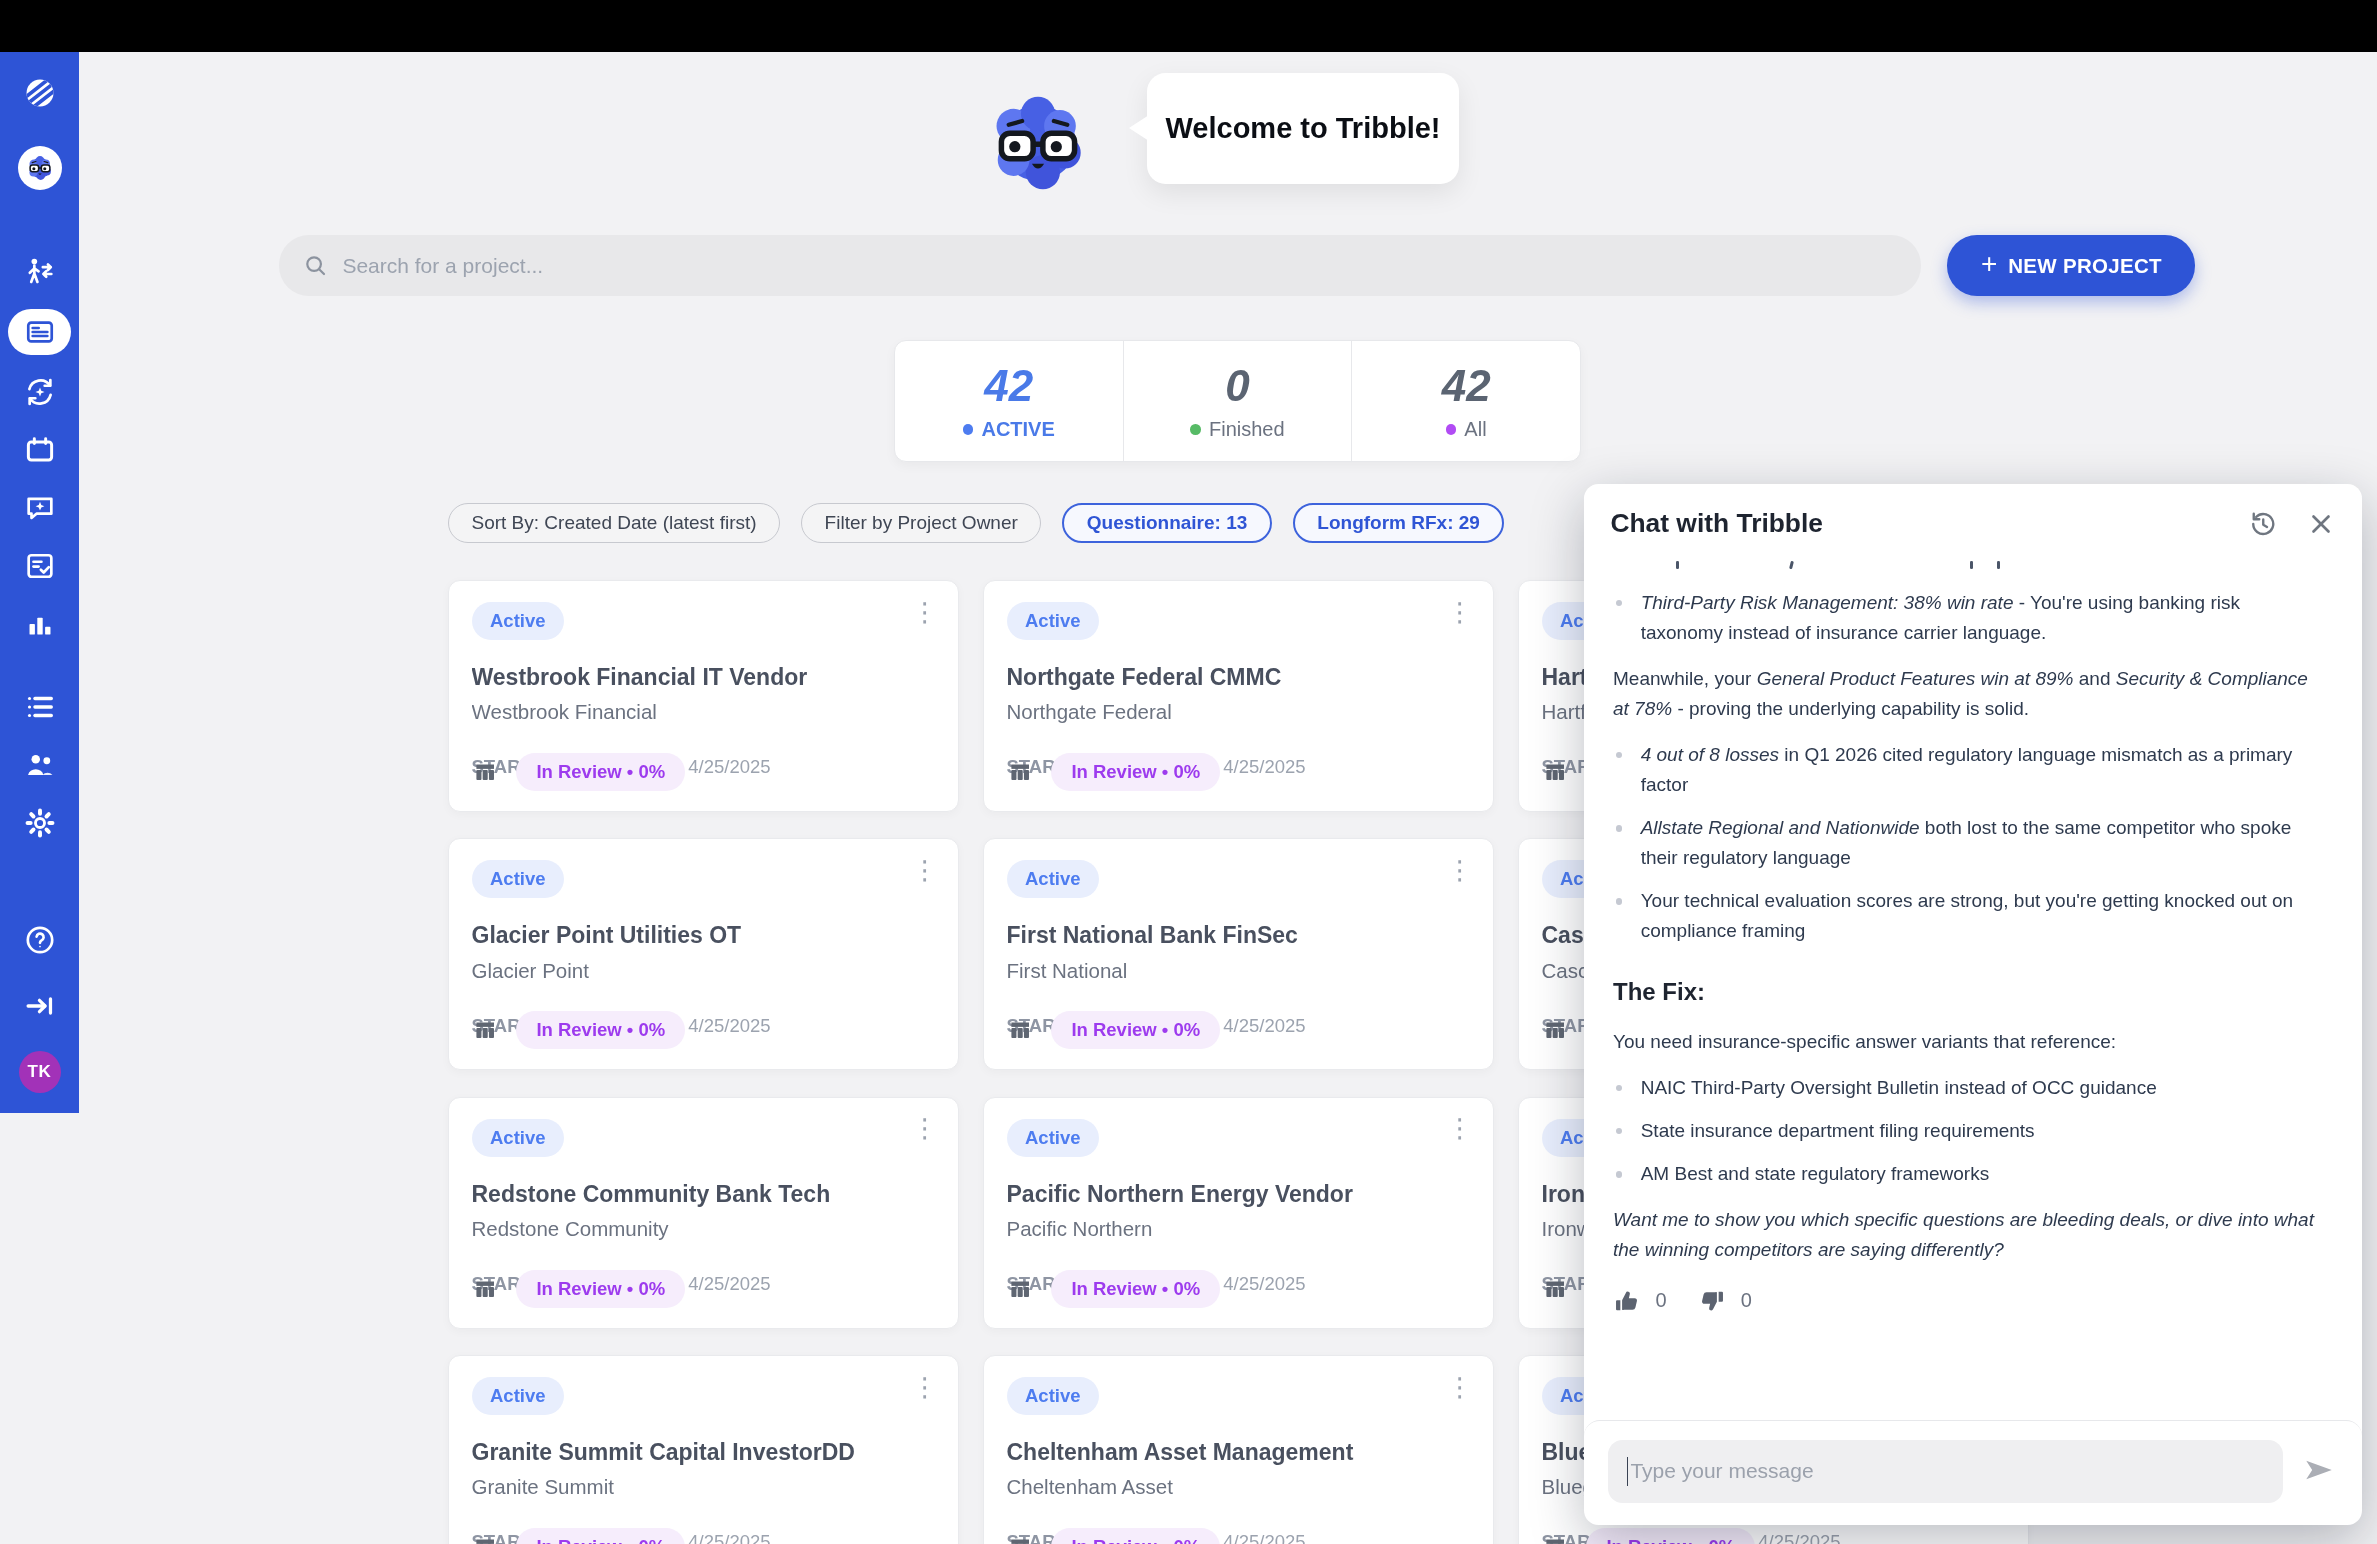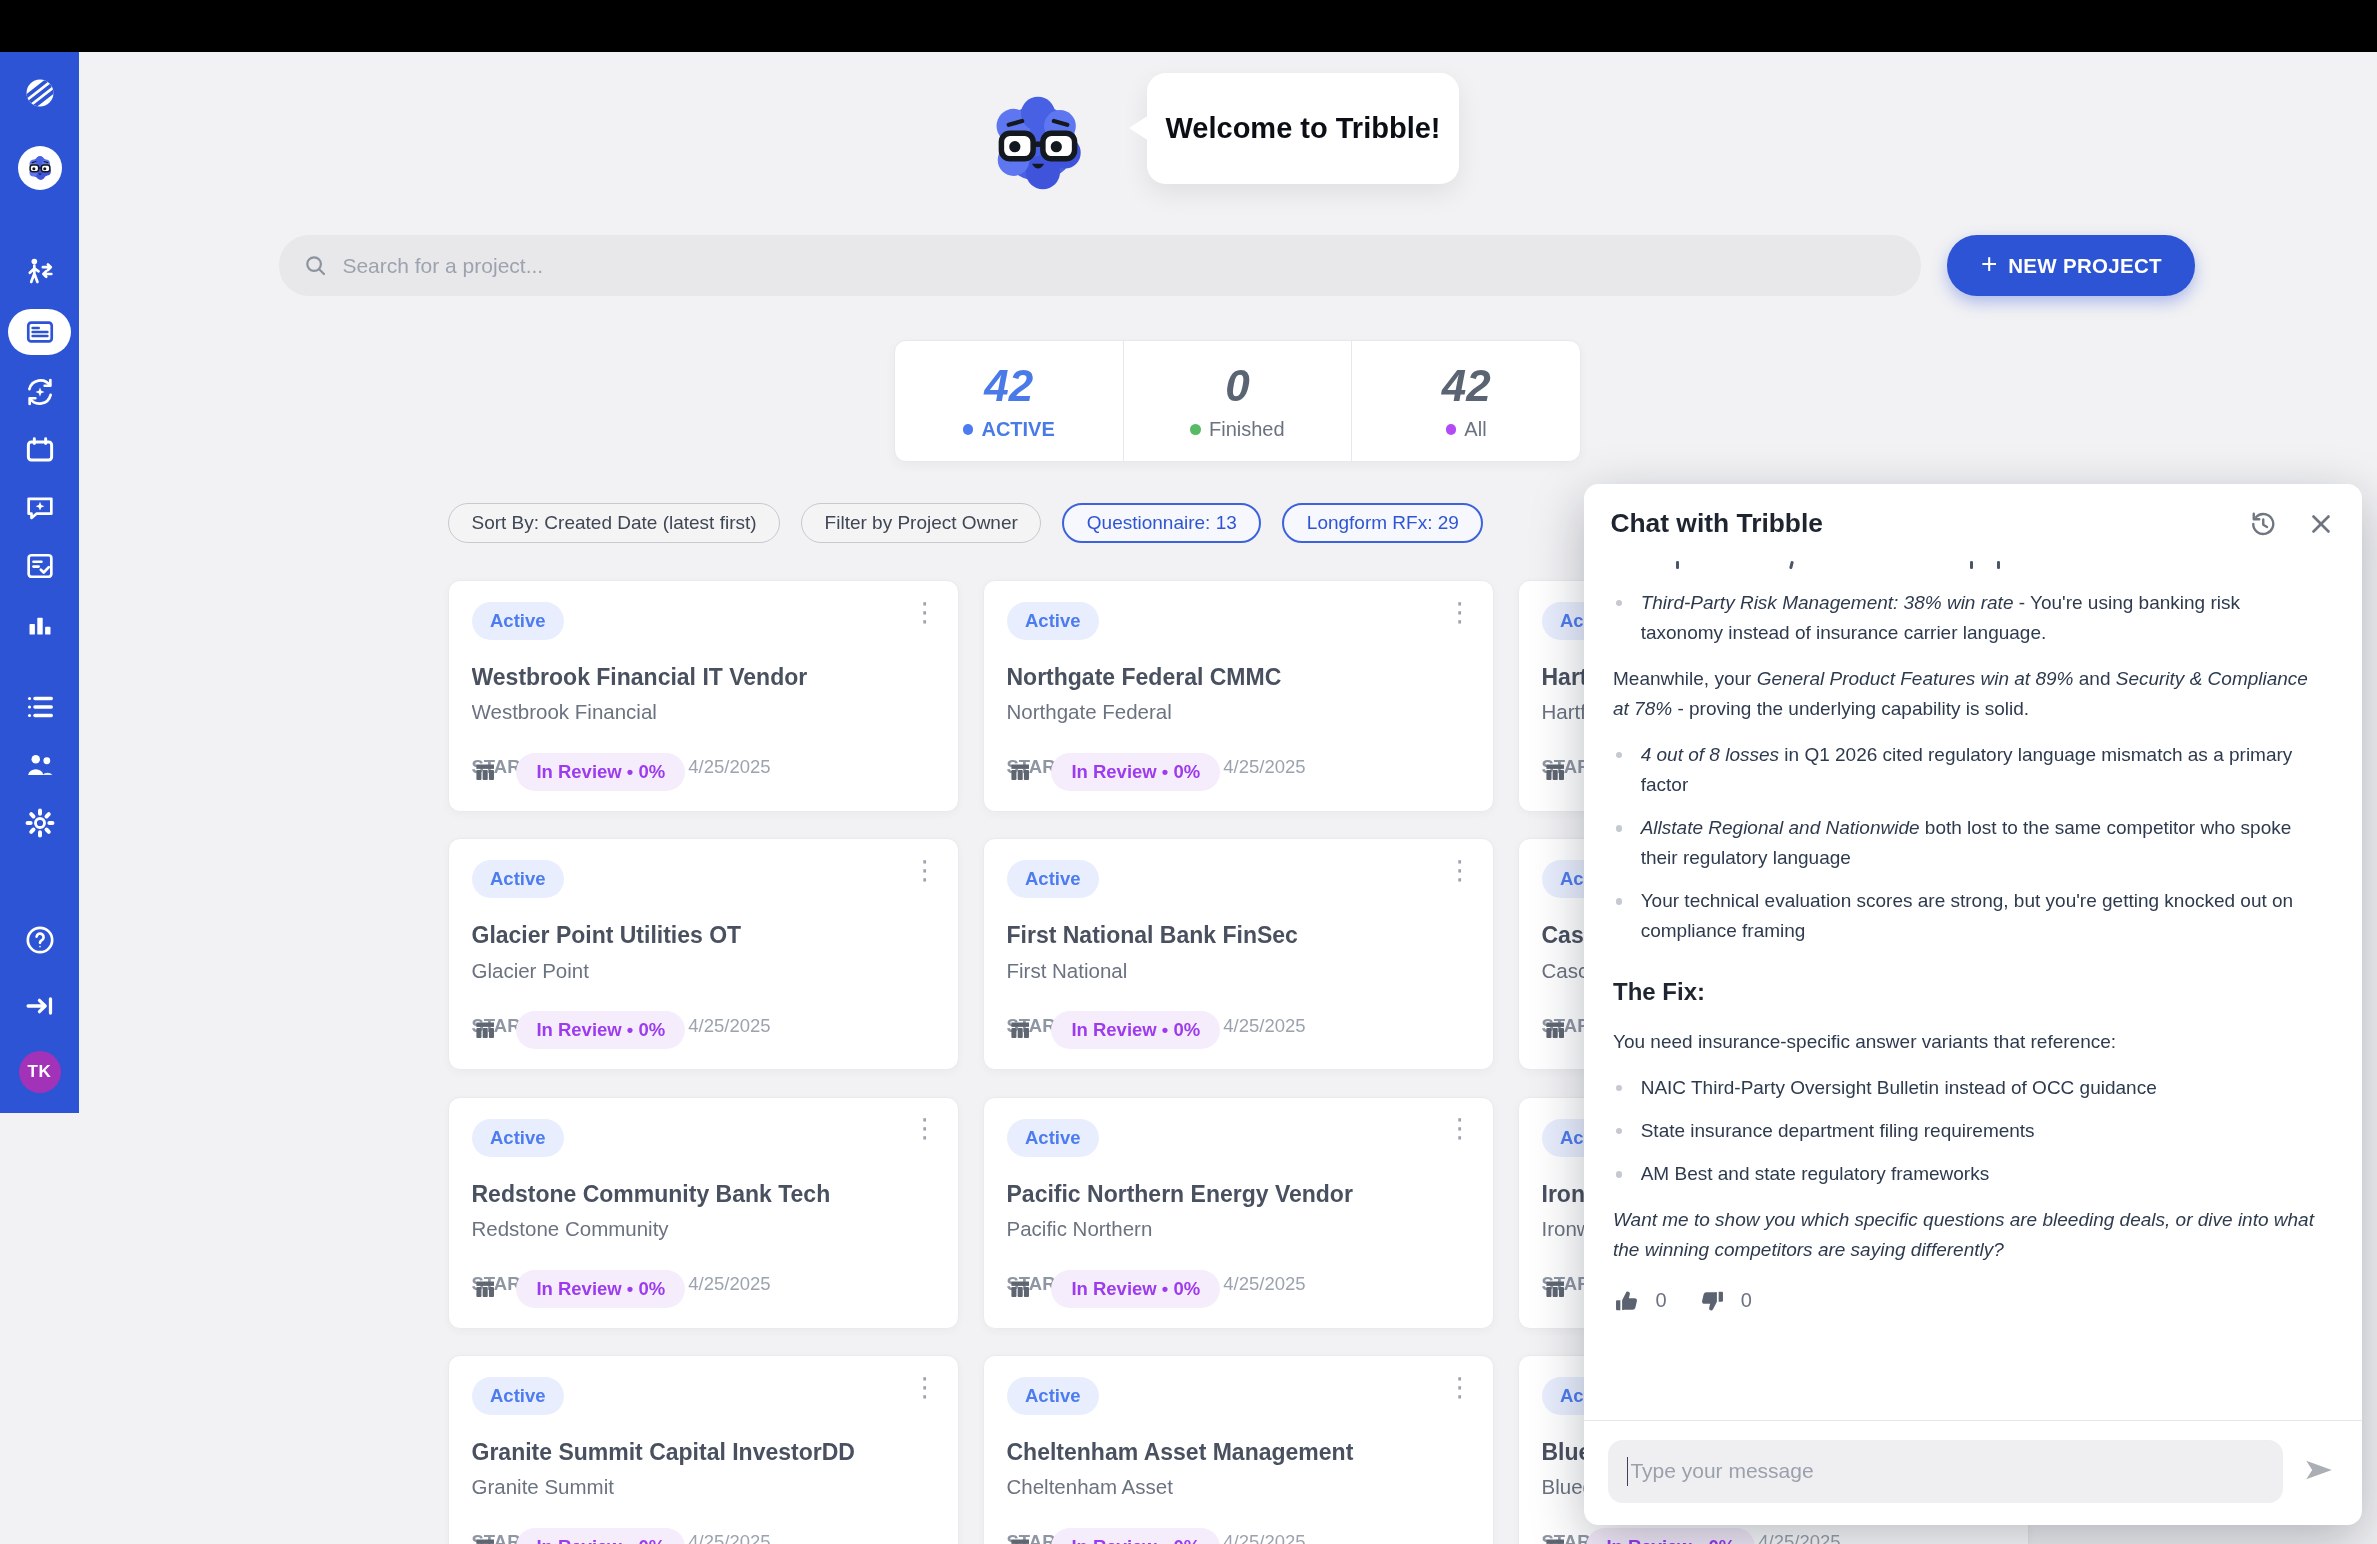--- a/index.html
+++ b/index.html
@@ -54,21 +54,21 @@
   .stat-value.blue { color:#4A7AE8; }
   .stat-label { font-size:20px; color:#6B7280; display:flex; align-items:center; gap:8px; }
   .stat-label.blue { color:#4A7AE8; font-weight:bold; }
   .dot { width:10.6px; height:10.6px; border-radius:50%; display:inline-block; }
 
   
   .chips-row { position:absolute; left:448px; top:503px; display:flex; gap:21px; }
   .chip { height:40px; border-radius:20px; border:1.3px solid #C7C9CF; background:#F4F4F5; color:#3F4654;
     font-size:19px; display:flex; align-items:center; padding:0 22.5px; cursor:pointer; white-space:nowrap;
     font-family:"Liberation Sans", sans-serif; }
-  .chip.blue { border:2px solid #3D63DC; color:#2F55D5; background:#F6F8FE; font-weight:normal; }
+  .chip.blue { border:2px solid #3D63DC; color:#2F55D5; background:#F6F8FE; font-weight:bold; }
 
   
   .grid { position:absolute; left:448px; top:580px; width:1581px; display:grid;
     grid-template-columns:511px 511px 511px; grid-auto-rows:232px; column-gap:24px; row-gap:26.4px; }
   .card { background:#fff; border:1.3px solid #E9EAED; border-radius:12px; padding:21px 22.5px; position:relative;
     box-shadow:0 2.6px 9.2px rgba(0,0,0,.03); }
   .status-pill { display:inline-block; background:#E8EEFD; color:#4D7CF0; font-size:18.5px; font-weight:bold;
     padding:8px 18.5px; border-radius:20px; }
   .kebab { position:absolute; right:20px; top:22.5px; color:#9CA3AF; font-size:26.4px; line-height:.62; letter-spacing:0;
     cursor:pointer; width:26.4px; text-align:center; }
@@ -93,21 +93,21 @@
   .frag { position:absolute; top:2.6px; width:2.6px; height:8px; background:#4A5568; border-radius:1.3px; }
   .cb-para { margin:16px 0; }
   .cb-heading { margin:26.4px 0 12px 0; font-size:24px; font-weight:bold; color:#1E2430; }
   .cb-bullet { display:flex; margin:13.2px 0; }
   .cb-bullet .bdot { flex:0 0 auto; width:6.6px; height:6.6px; border-radius:50%; background:#C5C9D2; margin:12px 18.5px 0 2.6px; }
   .cb-bullet .btxt { flex:1; }
   .cb-italic { font-style:italic; }
   .feedback-row { display:flex; align-items:center; gap:14.5px; padding:4px 0 16px 0; }
   .feedback-row svg { width:28px; height:28px; color:#5C6370; cursor:pointer; }
   .fb-count { font-size:20px; color:#6B7280; margin-right:17px; }
-  .chat-input-bar { border-top:1.3px solid #E7E8EB; padding:18.5px 24px 22.5px 24px; display:flex; align-items:center; }
+  .chat-input-bar { border-top:1.3px solid #E7E8EB; padding:18.5px 24px 22.5px 24px; display:flex; align-items:center;border-radius:16px; }
   .chat-input-box { width:675px; height:63px; background:#EFEFF1; border-radius:14.5px; display:flex; align-items:center; padding:0 18.5px; }
   .caret { width:1.3px; height:29px; background:#3A4354; margin-right:2.6px; }
   .chat-input { border:none; outline:none; background:transparent; font-size:21px; color:#4B5563; width:614px;
     font-family:"Liberation Sans", sans-serif; }
   .chat-input::placeholder { color:#9BA1AC; }
   .send-btn { margin-left:18.5px; background:none; border:none; cursor:pointer; }
   .send-btn svg { width:34px; height:34px; color:#ABAEB5; }
 </style>
 </head>
 <body>

